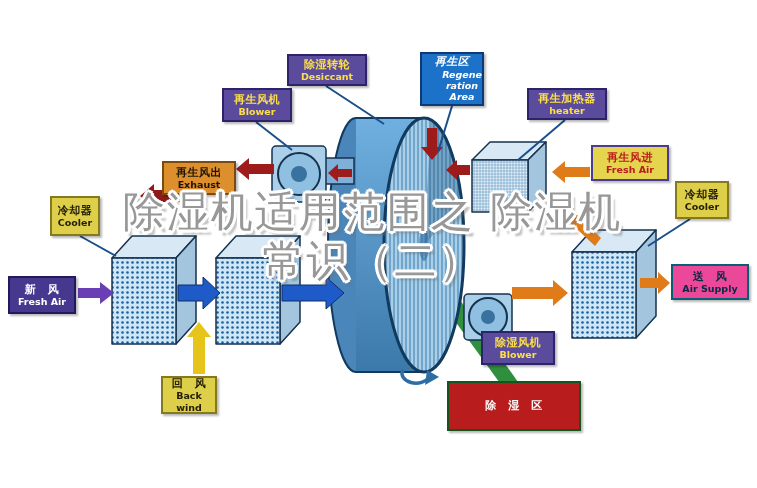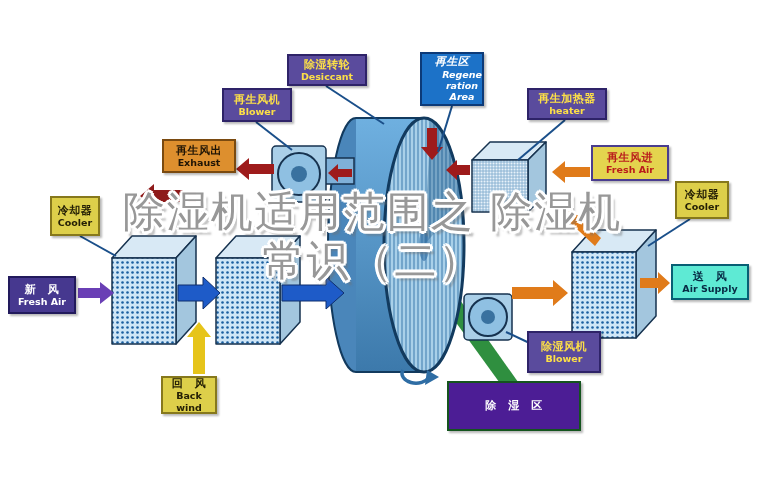--- a/index.html
+++ b/index.html
@@ -14,22 +14,22 @@
   .lbl .zh { font-size:11px; letter-spacing:.5px; }
   .lbl .en { font-size:9.5px; }
   .break { word-break:break-all;margin-left:20px; }
 
   .purple     { background:#5a4b9d; border-color:#2e2368; color:#fde047; }
   .darkpurple { background:#46388f; border-color:#221a5c; color:#fff; }
   .bluebg     { background:#1c72c8; border-color:#0c3a78; color:#fff;font-style:italic; }
   .orangebg   { background:#dd8f2e; border-color:#7a4a10; color:#201505; }
   .yellowbg   { background:#ddcf4a; border-color:#86781c; color:#252005; }
   .yellowpb   { background:#e4d44e; border-color:#4a3d8f; color:#b91c1c; }
-  .cyanbg     { background:#5eead4; border-color:#085f74; color:#072b44; }
-  .greenbg    { background:#4c1d95; border-color:#14541e; color:#fff; }
+  .cyanbg     { background:#ec4899; border-color:#085f74; color:#072b44; }
+  .greenbg    { background:#b91c1c; border-color:#14541e; color:#fff; }
 
   .title { position:absolute; left:0; right:12px; top:187px; text-align:center; z-index:3;
            color:#989898; font-weight:normal; font-size:42px; line-height:49px; letter-spacing:2px;
            text-shadow:
              -2px -2px 0 #fff, 2px -2px 0 #fff, -2px 2px 0 #fff, 2px 2px 0 #fff,
              -3px 0 0 #fff, 3px 0 0 #fff, 0 -3px 0 #fff, 0 3px 0 #fff,
              4px 5px 2px rgba(110,110,110,.45); }
 </style>
 </head>
 <body>
@@ -151,21 +151,21 @@
   <div class="lbl bluebg" style="left:420px;top:52px;width:64px;height:54px">
     <span class="zh">再生区</span>
     <span class="en break">Regeneration Area</span>
   </div>
 
   <div class="lbl purple" style="left:527px;top:88px;width:80px;height:32px">
     <span class="zh">再生加热器</span>
     <span class="en">heater</span>
   </div>
 
-  <div class="lbl orangebg" style="left:162px;top:139px;width:74px;height:34px">
+  <div class="lbl orangebg" style="left:162px;top:161px;width:74px;height:34px">
     <span class="zh">再生风出</span>
     <span class="en">Exhaust</span>
   </div>
 
   <div class="lbl yellowpb" style="left:591px;top:145px;width:78px;height:36px">
     <span class="zh">再生风进</span>
     <span class="en">Fresh Air</span>
   </div>
 
   <div class="lbl yellowbg" style="left:50px;top:196px;width:50px;height:40px">
@@ -181,21 +181,21 @@
   <div class="lbl darkpurple" style="left:8px;top:276px;width:68px;height:38px">
     <span class="zh">新　风</span>
     <span class="en">Fresh Air</span>
   </div>
 
   <div class="lbl yellowbg" style="left:161px;top:376px;width:56px;height:38px">
     <span class="zh">回　风</span>
     <span class="en">Back wind</span>
   </div>
 
-  <div class="lbl purple" style="left:527px;top:331px;width:74px;height:42px">
+  <div class="lbl purple" style="left:481px;top:331px;width:74px;height:34px">
     <span class="zh">除湿风机</span>
     <span class="en">Blower</span>
   </div>
 
   <div class="lbl greenbg" style="left:447px;top:381px;width:134px;height:50px">
     <span class="zh">除　湿　区</span>
   </div>
 
   <div class="lbl cyanbg" style="left:671px;top:264px;width:78px;height:36px">
     <span class="zh">送　风</span>

